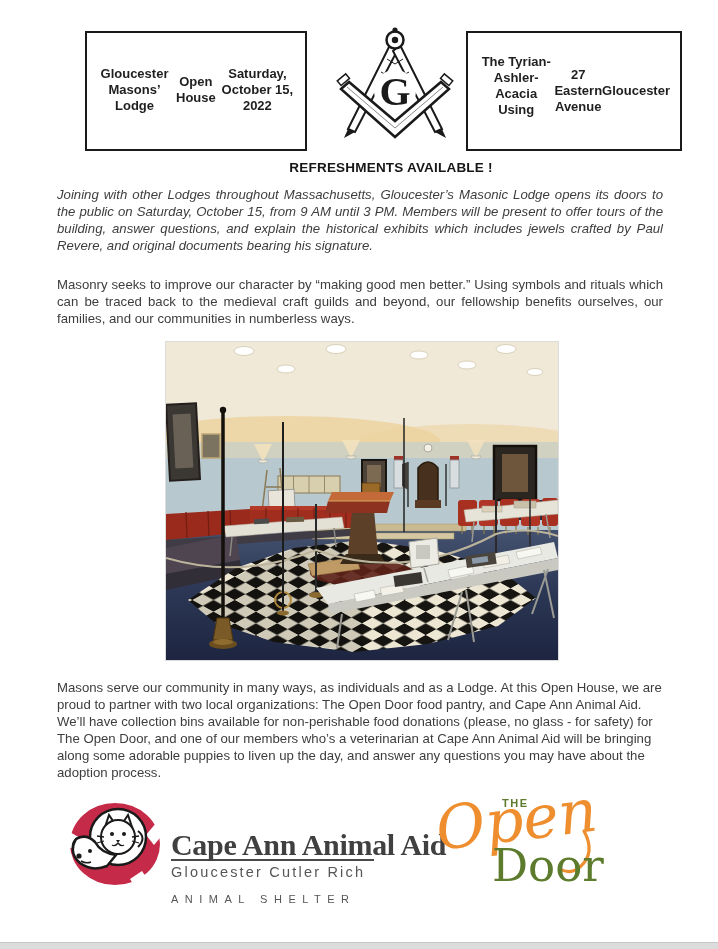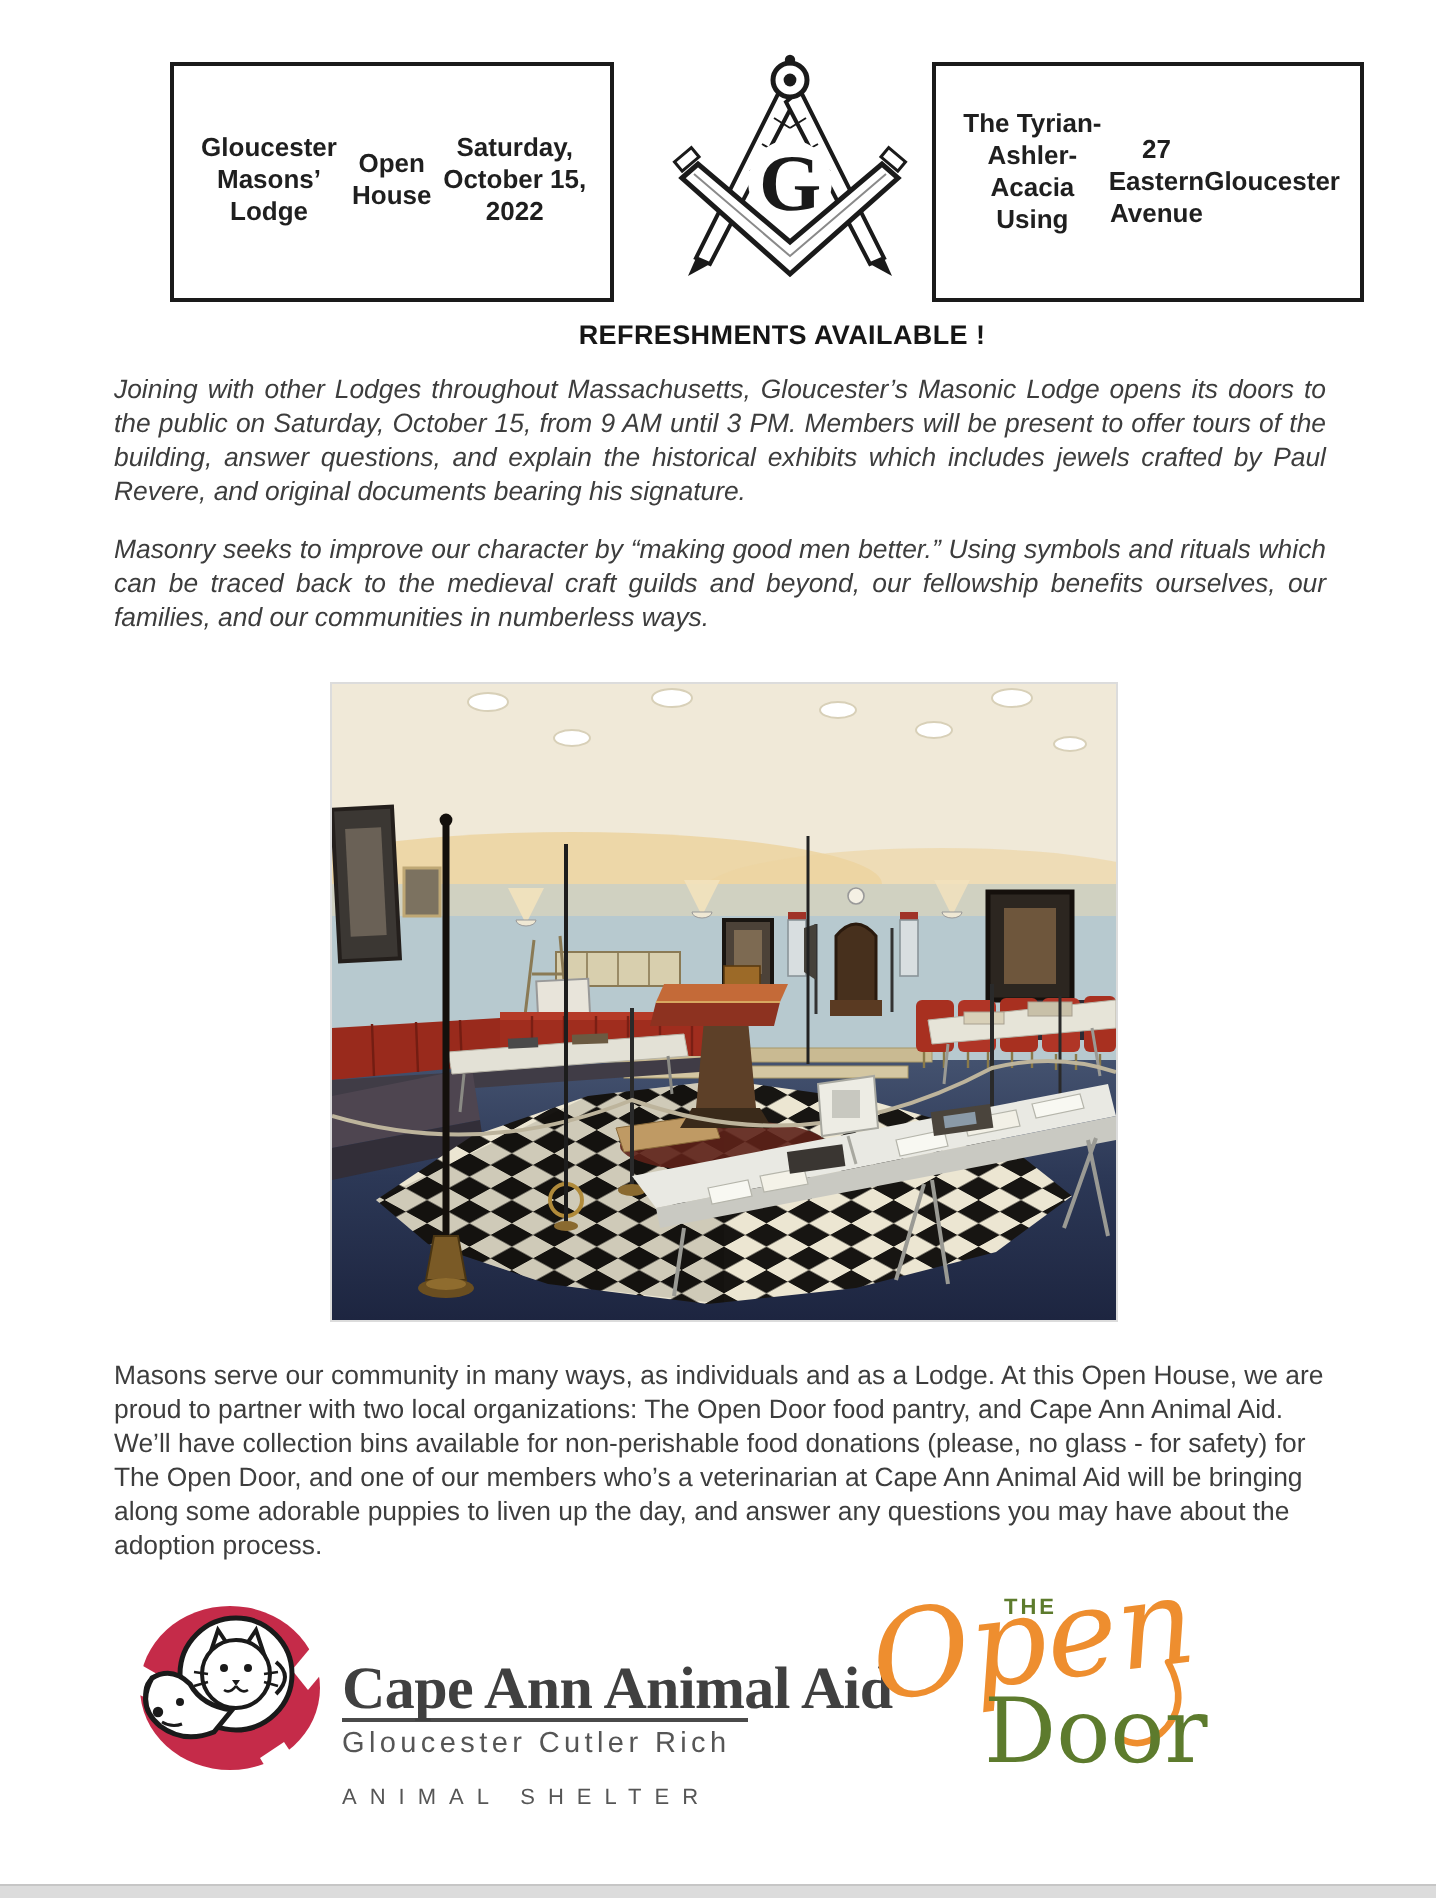--- a/index.html
+++ b/index.html
@@ -24,21 +24,21 @@
   .box-right .blk{margin-bottom:11px;}
   .emblem{left:333px;top:27px;width:124px;height:126px;}
   
   .banner{
     left:0;top:160px;width:718px;text-align:center;
     font-weight:bold;font-size:13.5px;color:#161616;letter-spacing:.2px;padding-left:32px;
   }
   .para{left:57px;width:606px;font-size:13.2px;line-height:17px;}
   .just{text-align:justify;}
   .p1{top:186px;font-style:italic;}
-  .p2{top:266px;font-style:italic;}
+  .p2{top:276px;}
   .p3{top:679px;}
   
   .photo{left:165px;top:341px;width:392px;height:318px;border:1px solid #dcdcdc;box-sizing:content-box;}
   .photo svg{display:block;}
   
   .cape{left:68px;top:799px;width:320px;height:92px;display:flex;align-items:flex-start;}
   .cape .ring{flex:0 0 auto;}
   .cape .txt{margin-left:7px;margin-top:9px;}
   .cape .title{
     font-family:"Liberation Serif","DejaVu Serif",serif;font-weight:bold;

